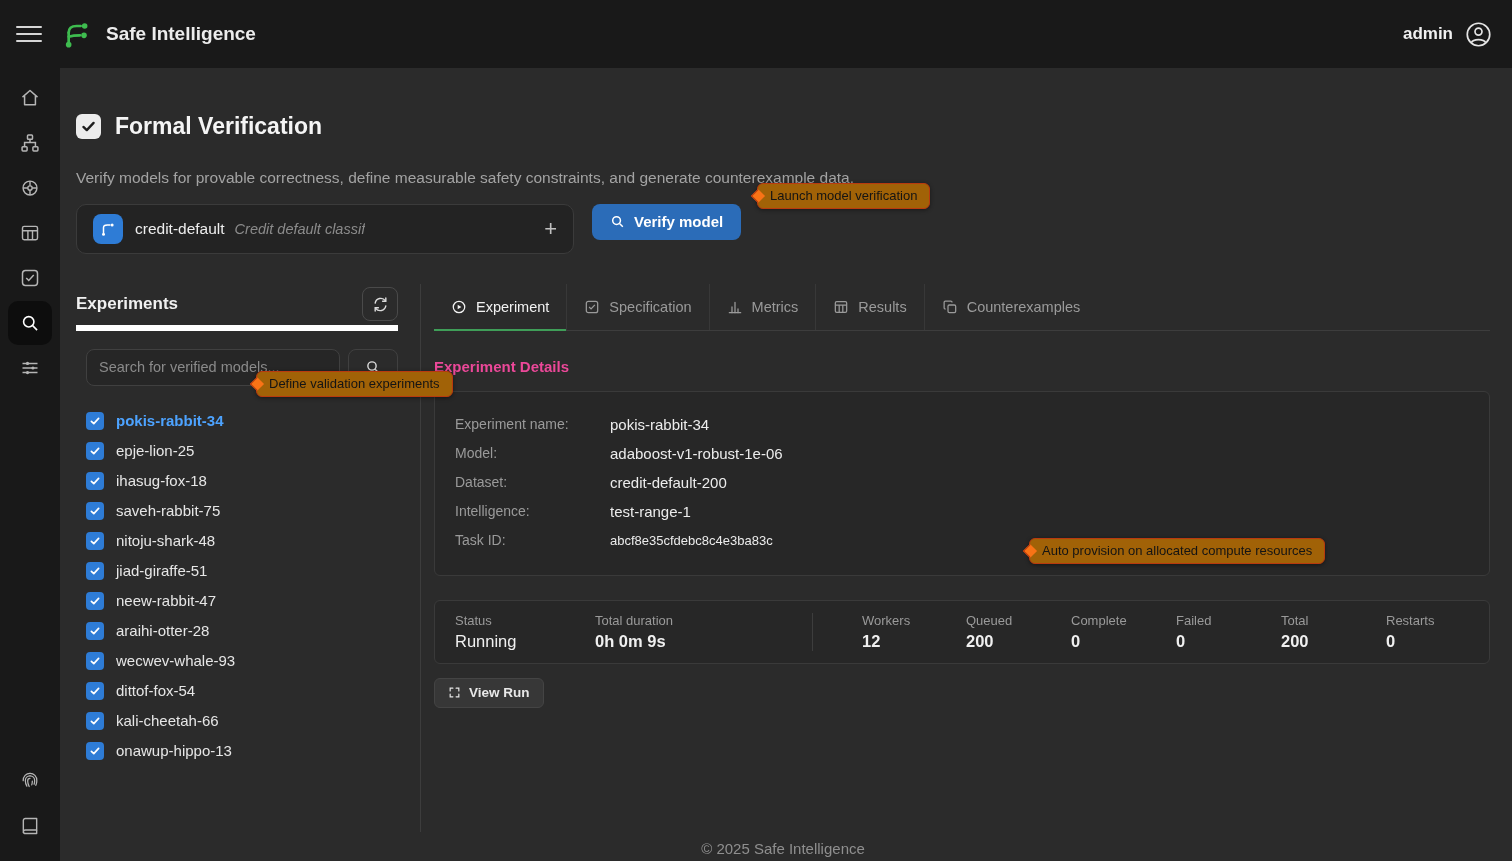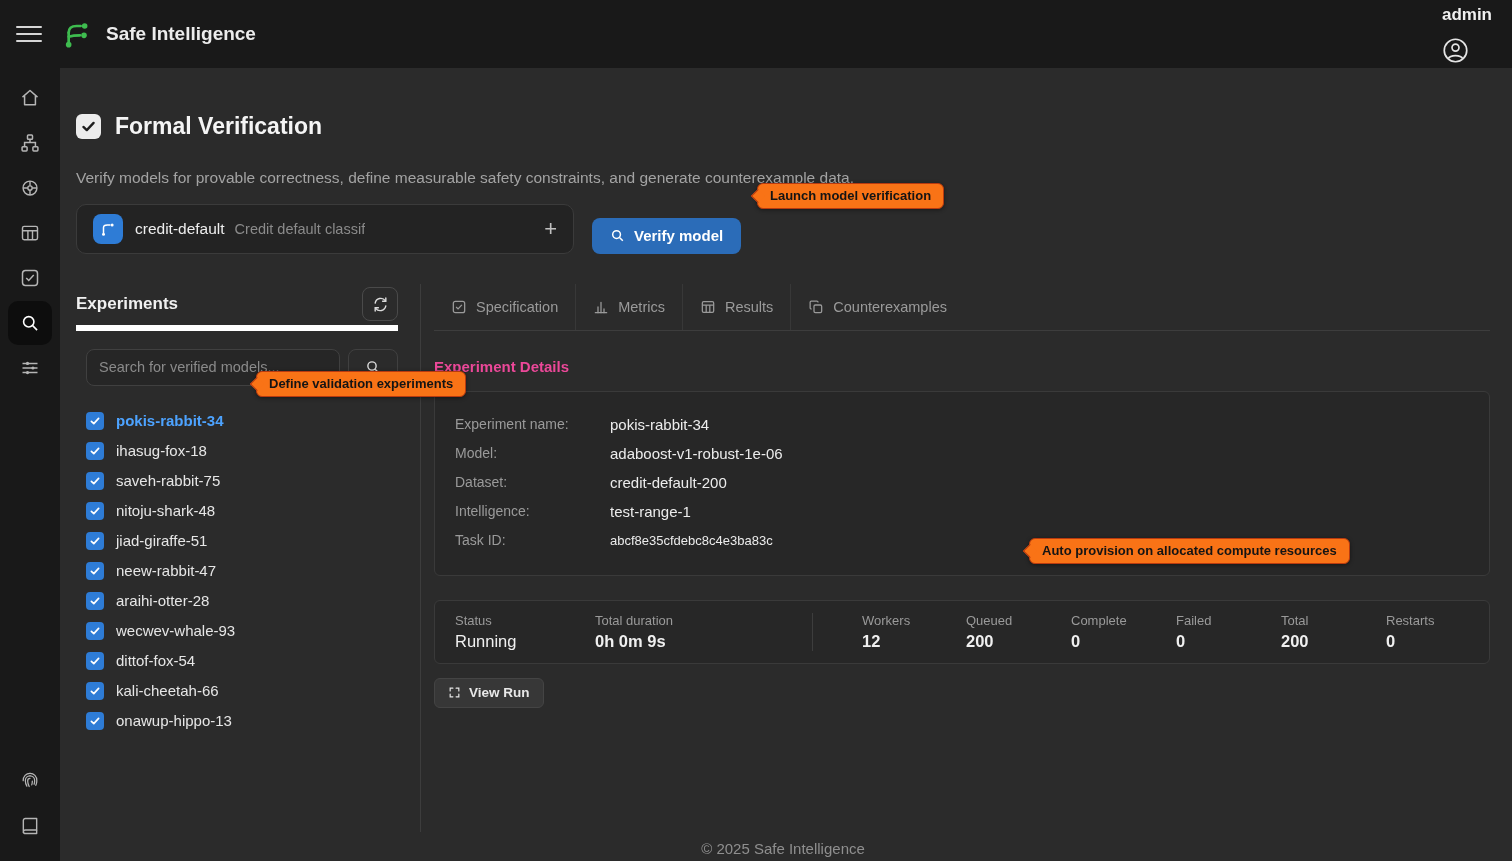--- a/index.html
+++ b/index.html
@@ -13,21 +13,21 @@
 
   
   .topbar {
     height:68px; background:#191919; display:flex; align-items:center;
     padding:0 20px 0 16px;
   }
   .hamburger { width:26px; cursor:pointer; }
   .hamburger span { display:block; height:2px; background:#d6d6d6; margin:5px 0; border-radius:1px; }
   .logo { margin-left:20px; }
   .brand { margin-left:12px; font-size:19px; font-weight:700; color:#ececec; }
-  .topbar-right { margin-left:auto; display:flex; gap:12px;flex-direction:column; }
+  .topbar-right { margin-left:auto; display:flex; align-items:center; gap:12px; }
   .admin-name { font-size:17px; font-weight:700; color:#f0f0f0; }
 
   
   .shell { display:flex; height:793px; }
   .side-rail {
     width:60px; background:#191919; display:flex; flex-direction:column;
     align-items:center; padding-top:8px; flex-shrink:0;
   }
   .rail-item {
     width:44px; height:44px; display:flex; align-items:center; justify-content:center;
@@ -40,31 +40,31 @@
   .main { flex:1; display:flex; flex-direction:column; padding:8px 22px 0 16px; min-width:0; }
 
   .page-head { display:flex; align-items:center; gap:14px; margin-top:22px; }
   .head-cbx {
     width:25px; height:25px; background:#ececec; border-radius:6px;
     display:flex; align-items:center; justify-content:center; flex-shrink:0;
   }
   .page-title { font-size:23px; font-weight:700; color:#f5f5f5; }
   .page-subtitle { margin-top:13px; font-size:15.5px; color:#a3a3a3; }
 
-  .action-row { display:flex; align-items:flex-end; margin-top:17px; gap:18px; }
+  .action-row { display:flex; align-items:flex-start; margin-top:17px; gap:18px; }
   .model-selector {
     width:498px; height:50px; background:#232323; border:1px solid #3b3b3b;
     border-radius:10px; display:flex; align-items:center; padding:0 16px; cursor:pointer;
   }
   .model-chip {
     width:30px; height:30px; border-radius:8px; background:#2e7cd6;
     display:flex; align-items:center; justify-content:center; flex-shrink:0;
   }
   .model-name { margin-left:12px; font-size:15.5px; color:#eeeeee; }
-  .model-desc { margin-left:10px; font-size:14.5px; color:#8b8b8b; white-space:nowrap; overflow:hidden; }
+  .model-desc { margin-left:10px; font-size:14.5px; color:#8b8b8b; white-space:nowrap; overflow:hidden;font-style:italic; }
   .model-add { margin-left:auto; font-size:22px; color:#c0c0c0; font-weight:400; line-height:1; cursor:pointer; }
   .verify-btn {
     height:36px; background:#2b6cb8; border:none; border-radius:8px; color:#fff;
     font-family:inherit; font-size:15px; font-weight:700; display:flex; align-items:center;
     gap:9px; padding:0 18px; cursor:pointer;
   }
 
   
   .content-row { display:flex; flex:1; margin-top:30px; min-height:0; }
   .exp-col { width:345px; flex-shrink:0; border-right:1px solid #3d3d3d; padding-right:22px; }
@@ -131,22 +131,22 @@
   .viewrun-btn {
     margin-top:14px; align-self:flex-start; height:30px; background:#373737; border:1px solid #444;
     border-radius:6px; color:#e8e8e8; font-family:inherit; font-size:13.5px; font-weight:600;
     display:flex; align-items:center; gap:8px; padding:0 13px; cursor:pointer;
   }
 
   .footer { margin-top:auto; text-align:center; padding:8px 0 4px 0; font-size:15px; color:#8f8f8f; }
 
   
   .annotation {
-    position:absolute; z-index:50; background:#f97316; border:1px solid #b93a0e;
-    color:#141414; font-size:13px; font-weight:700; padding:4px 12px 5px 12px;
+    position:absolute; z-index:50; background:#a16207; border:1px solid #b93a0e;
+    color:#141414; font-size:13px; font-weight:400; padding:4px 12px 5px 12px;
     border-radius:6px; white-space:nowrap; box-shadow:0 1px 4px rgba(0,0,0,.45);
   }
   .annotation::before {
     content:""; position:absolute; left:-5px; top:50%; width:9px; height:9px;
     background:#f97316; border-left:1px solid #b93a0e; border-bottom:1px solid #b93a0e;
     transform:translateY(-50%) rotate(45deg);
   }
   .ann-1 { left:757px; top:183px; }
   .ann-2 { left:256px; top:371px; }
   .ann-3 { left:1029px; top:538px; }
@@ -342,20 +342,28 @@
                 </svg>
               </span>
             <span class="exp-label">pokis-rabbit-34</span>
           </div>
           <div class="exp-item">
             <span class="cbx">
                 <svg width="12" height="12" viewBox="0 0 16 16" fill="none" stroke="#fff" stroke-width="2.3" stroke-linecap="round" stroke-linejoin="round">
                   <polyline points="3.2 8.4 6.4 11.4 12.8 4.6"></polyline>
                 </svg>
               </span>
+            <span class="exp-label">epje-lion-25</span>
+          </div>
+          <div class="exp-item">
+            <span class="cbx">
+                <svg width="12" height="12" viewBox="0 0 16 16" fill="none" stroke="#fff" stroke-width="2.3" stroke-linecap="round" stroke-linejoin="round">
+                  <polyline points="3.2 8.4 6.4 11.4 12.8 4.6"></polyline>
+                </svg>
+              </span>
             <span class="exp-label">ihasug-fox-18</span>
           </div>
           <div class="exp-item">
             <span class="cbx">
                 <svg width="12" height="12" viewBox="0 0 16 16" fill="none" stroke="#fff" stroke-width="2.3" stroke-linecap="round" stroke-linejoin="round">
                   <polyline points="3.2 8.4 6.4 11.4 12.8 4.6"></polyline>
                 </svg>
               </span>
             <span class="exp-label">saveh-rabbit-75</span>
           </div>
@@ -421,20 +429,29 @@
                   <polyline points="3.2 8.4 6.4 11.4 12.8 4.6"></polyline>
                 </svg>
               </span>
             <span class="exp-label">onawup-hippo-13</span>
           </div>
         </div>
       </section>
 
       <section class="detail-col">
         <div class="tabbar">
+          <div class="tab active">
+            <span>
+              <svg width="16" height="16" viewBox="0 0 24 24" fill="none" stroke="currentColor" stroke-width="1.9">
+                  <circle cx="12" cy="12" r="8.6"></circle>
+                  <path d="M10 8.6 L15.6 12 L10 15.4 Z" fill="currentColor" stroke="none"></path>
+                </svg>
+            </span>
+            <span>Experiment</span>
+          </div>
           <div class="tab">
             <span>
               <svg width="16" height="16" viewBox="0 0 24 24" fill="none" stroke="currentColor" stroke-width="1.9">
                   <rect x="3.5" y="3.5" width="17" height="17" rx="3"></rect>
                   <polyline points="7.7 12 10.6 14.8 16.3 8.8"></polyline>
                 </svg>
             </span>
             <span>Specification</span>
           </div>
           <div class="tab">

